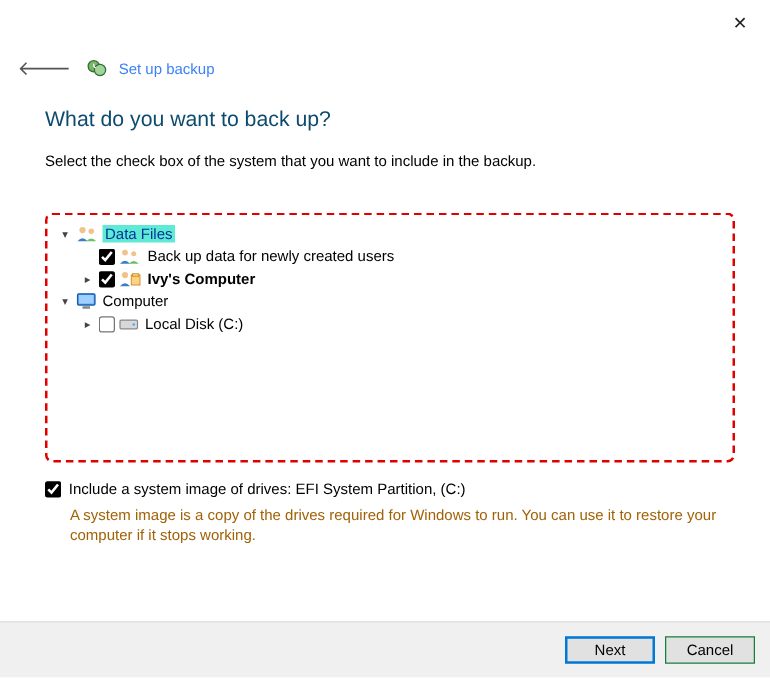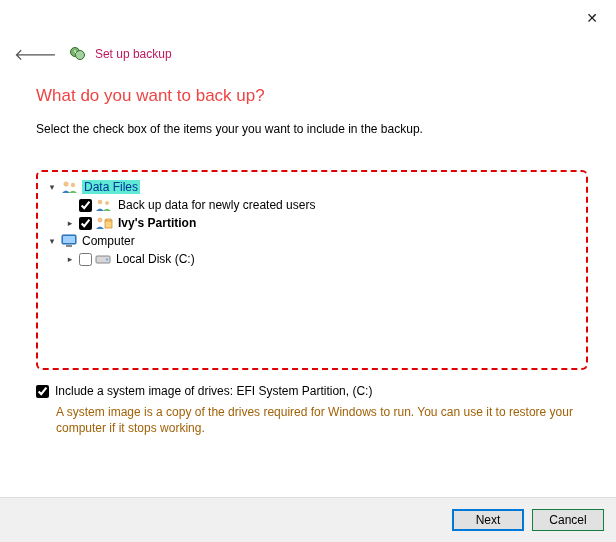--- a/index.html
+++ b/index.html
@@ -33,30 +33,30 @@
   }
   .back-arrow {
     font-size: 16px;
     color: #555;
     cursor: pointer;
     padding: 2px 4px;
   }
   .title-icon svg { display:block; }
   .header-title {
     font-size: 12px;
-    color: #be185d;
+    color: #3b82f6;
   }
   .content {
     position: absolute;
     top: 86px;
     left: 36px;
     right: 28px;
   }
   .heading {
-    color: #ef4444;
+    color: #0c4a6e;
     font-size: 17px;
     font-weight: 400;
     margin: 0 0 16px 0;
   }
   .subtext {
     font-size: 12px;
     margin: 0 0 34px 0;
   }
   .tree-box {
     border: 2px dashed #e10000;
@@ -151,21 +151,21 @@
       <circle cx="6" cy="7" r="4.5" fill="#7db46c" stroke="#2f6f2f" stroke-width="1"></circle>
       <circle cx="11" cy="10" r="4.5" fill="#a3d39c" stroke="#2f6f2f" stroke-width="1"></circle>
       <path d="M6 7 l1.5 1.5 M6 7 l0 -2" stroke="#fff" stroke-width="1"></path>
     </svg>
   </span>
   <span class="header-title">Set up backup</span>
 </div>
 
 <div class="content">
   <h1 class="heading">What do you want to back up?</h1>
-  <p class="subtext">Select the check box of the items your you want to include in the backup.</p>
+  <p class="subtext">Select the check box of the system that you want to include in the backup.</p>
 
   <div class="tree-box">
 
     <div class="tree-row indent1">
       <span class="expander">▾</span>
       <span class="row-icon">
         <svg width="18" height="14" viewBox="0 0 18 14">
           <circle cx="5" cy="4" r="2.5" fill="#f2c28b"></circle>
           <path d="M1 13 q4 -5 8 0" fill="#3a7fc1"></path>
           <circle cx="12" cy="5" r="2.2" fill="#f2c28b"></circle>
@@ -193,21 +193,21 @@
       <span class="expander">▸</span>
       <input type="checkbox" class="cb" checked="" style="">
       <span class="row-icon">
         <svg width="18" height="14" viewBox="0 0 18 14">
           <circle cx="5" cy="4" r="2.5" fill="#f2c28b"></circle>
           <path d="M1 13 q4 -5 8 0" fill="#3a7fc1"></path>
           <rect x="10" y="4" width="7" height="8" fill="#ffd27f" stroke="#c48a2b" stroke-width="0.7"></rect>
           <rect x="11" y="3" width="5" height="2" fill="#ffd27f" stroke="#c48a2b" stroke-width="0.7"></rect>
         </svg>
       </span>
-      <span class="row-label bold">Ivy's Partition</span>
+      <span class="row-label bold">Ivy's Computer</span>
     </div>
 
     <div class="tree-row indent1">
       <span class="expander">▾</span>
       <span class="row-icon">
         <svg width="16" height="14" viewBox="0 0 16 14">
           <rect x="1" y="1" width="14" height="9" rx="1" fill="#3a8dde" stroke="#1d5fa7"></rect>
           <rect x="2" y="2" width="12" height="7" fill="#9fd0ff"></rect>
           <rect x="5" y="11" width="6" height="2" fill="#888"></rect>
         </svg>

